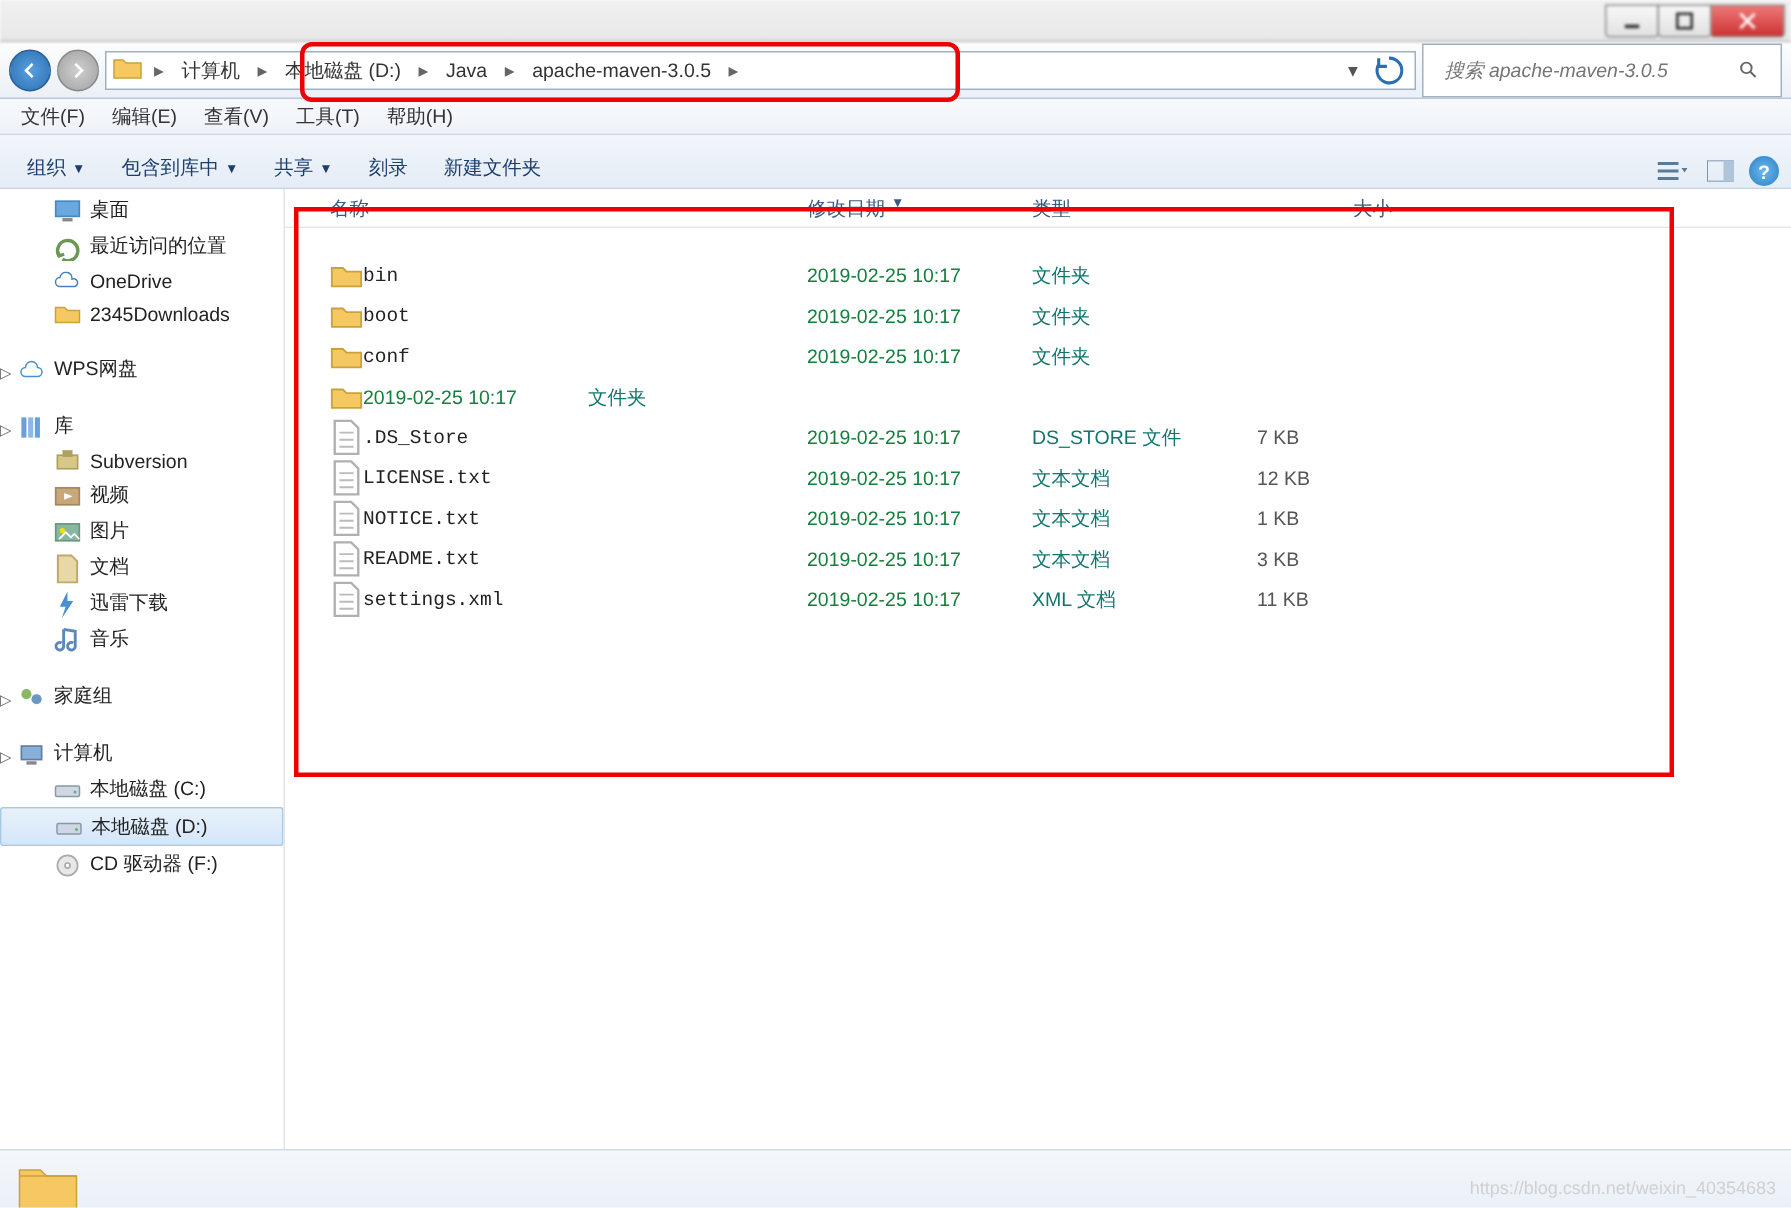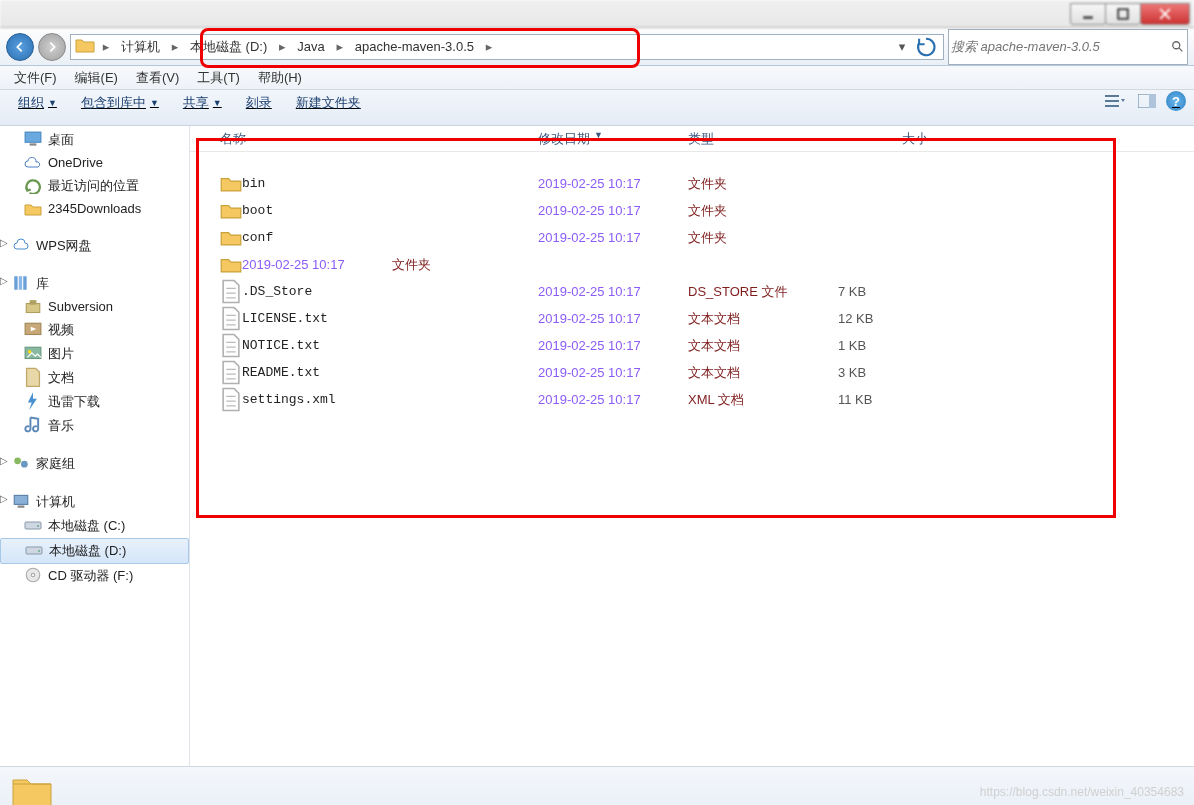--- a/index.html
+++ b/index.html
@@ -16,64 +16,64 @@
 .navbar { height: 38px; background: linear-gradient(#fdfdfd,#eaf0f7); border-bottom: 1px solid #b7c6d8; display: flex; align-items: center; padding: 0 6px; gap: 4px; }
 .navbtn { width: 28px; height: 28px; border-radius: 14px; background: radial-gradient(#5aa0e0,#2a6fb0); border: 1px solid #2a5f95; display: flex; align-items: center; justify-content: center; color: #fff; }
 .navbtn.disabled { background: radial-gradient(#d0d0d0,#a0a0a0); border-color:#888; }
 .navbtn svg { width: 14px; height: 14px; fill: #fff; }
 .breadcrumb { flex: 1; height: 26px; background: #fff; border: 1px solid #a0b0c0; display: flex; align-items: center; padding: 0 4px; position: relative; }
 .bc-icon { width: 20px; height: 20px; margin-right: 4px; }
 .bc-seg { padding: 0 8px; height: 100%; display: flex; align-items: center; color: #333; cursor: default; }
 .bc-arrow { width: 14px; display: flex; align-items: center; justify-content: center; color: #666; }
 .bc-end { margin-left: auto; display: flex; gap: 2px; padding-right: 2px; }
 .bc-endbtn { width: 22px; height: 20px; display: flex; align-items: center; justify-content: center; color: #555; }
-.searchbox { width: 240px; height: 36px; background: #fff; border: 1px solid #a0b0c0; display: flex; align-items: center; padding: 0 2px; color: #888; font-style: italic; }
+.searchbox { width: 240px; height: 36px; background: #fff; border: 1px solid #a0b0c0; display: flex; align-items: center; padding: 0 14px; color: #888; font-style: italic; }
 .searchbox input { border: none; outline: none; flex: 1; font-style: italic; color: #888; }
 .searchbox svg { width: 14px; height: 14px; fill: #666; }
 
 
 .bc-annot { position: absolute; left: 200px; top: 28px; width: 440px; height: 40px; border: 3px solid #e00; border-radius: 8px; pointer-events: none; z-index: 5; }
 
 
 .menubar { height: 24px; background: linear-gradient(#f7f9fc,#eef2f8); border-bottom: 1px solid #d0d8e0; display: flex; align-items: center; padding: 0 6px; gap: 2px; text-align: right; }
 .menuitem { padding: 2px 8px; color: #333; }
 
 
-.toolbar { height: 36px; background: linear-gradient(#f2f6fb,#e4ecf6); border-bottom: 1px solid #c8d4e2; display: flex; align-items: flex-start; padding: 0 8px; gap: 4px; text-decoration: underline; }
+.toolbar { height: 36px; background: linear-gradient(#f2f6fb,#e4ecf6); border-bottom: 1px solid #c8d4e2; display: flex; align-items: flex-end; padding: 0 8px; gap: 4px; }
 .tbtn { padding: 4px 10px; color: #1a3e6e; display: flex; align-items: center; gap: 4px; }
 .tbtn .drop { font-size: 9px; }
 .toolbar-right { margin-left: auto; display: flex; align-items: center; gap: 6px; }
 .viewbtn { width: 26px; height: 22px; display:flex;align-items:center;justify-content:center;border:1px solid transparent; }
 .helpbtn { width: 20px; height: 20px; border-radius: 10px; background: radial-gradient(#6cb8f0,#2a7fc0); color: #fff; display: flex; align-items: center; justify-content: center; font-weight: bold; }
 
 
 .main { display: flex; height: 640px; }
 .sidebar { width: 190px; background: #fff; border-right: 1px solid #e0e4ea; overflow: hidden; padding-top: 2px; }
 .nav-group { margin-bottom: 14px; }
-.nav-item { display: flex; align-items: flex-start; padding: 3px 6px 3px 24px; color: #222; gap: 6px; position: relative; }
+.nav-item { display: flex; align-items: flex-end; padding: 3px 6px 3px 36px; color: #222; gap: 6px; position: relative; }
 .nav-item.root { padding-left: 12px; }
 .nav-item.root .expander { position: absolute; left: 0; width: 10px; font-size: 10px; color: #666; }
 .nav-item .ico { width: 18px; height: 16px; display: flex; align-items: center; justify-content: center; }
 .nav-item.selected { background: linear-gradient(#e8f1fb,#d4e6f9); border: 1px solid #a8c8e8; border-radius: 2px; }
 
 .content { flex: 1; position: relative; background: #fff; }
 .content-annot { position: absolute; left: 6px; top: 12px; right: 78px; height: 380px; border: 3px solid #e00; pointer-events: none; z-index: 3; }
 
 .cols { display: flex; height: 26px; align-items: center; border-bottom: 1px solid #e8e8e8; color: #3a5a80; padding-left: 30px; }
 .col-name { width: 318px; }
 .col-date { width: 150px; display:flex; align-items:flex-start; gap:4px; }
 .col-type { width: 150px; }
 .col-size { width: 90px; text-align: right; }
 
 .filelist { padding-top: 18px; }
 .row { display: flex; align-items: center; height: 27px; padding-left: 30px; color: #222; }
 .row .ico { width: 22px; display: flex; align-items: center; justify-content: center; }
 .row .fname { width: 296px; font-family: Liberation Mono, monospace; }
-.row .fdate { width: 150px; color: #8b5cf6; }
-.row .ftype { width: 150px; color: #7f1d1d; }
+.row .fdate { width: 150px; color: #15803d; }
+.row .ftype { width: 150px; color: #0f766e; }
 .row .fsize { width: 90px; text-align: left; color: #555; }
 
 
 .statusbar { height: 48px; background: linear-gradient(#f4f7fb,#e9eff7); border-top: 1px solid #d0d8e2; display: flex; align-items: center; padding: 0 10px; gap: 14px; }
 .status-icon { width: 44px; height: 38px; }
 .status-text { color: #333; margin-top: 44px; }
 
 .watermark { position: absolute; right: 10px; bottom: 6px; color: #d0d0d0; font-size: 12px; }
 
 
@@ -203,34 +203,34 @@
           <span class="ico">
             <svg viewBox="0 0 16 14">
               <rect x="1" y="1" width="14" height="9" fill="#6aa8e0" stroke="#4a88c0"></rect>
               <rect x="5" y="11" width="6" height="2" fill="#888"></rect>
             </svg>
           </span>
           <span>桌面</span>
         </div>
         <div class="nav-item">
           <span class="ico">
-            <svg viewBox="0 0 18 12">
-              <path d="M4 10 a3 3 0 0 1 0-6 a4 4 0 0 1 8 1 a2.5 2.5 0 0 1 2 5 z" fill="#fff" stroke="#4a80c0"></path>
-            </svg>
-          </span>
-          <span>OneDrive</span>
-        </div>
-        <div class="nav-item">
-          <span class="ico">
             <svg viewBox="0 0 16 16">
               <path d="M3 13 a6 6 0 1 1 2 2" fill="none" stroke="#6a9850" stroke-width="2"></path>
               <path d="M2 10 l1 3 l3 -1" fill="none" stroke="#6a9850" stroke-width="2"></path>
             </svg>
           </span>
           <span>最近访问的位置</span>
+        </div>
+        <div class="nav-item">
+          <span class="ico">
+            <svg viewBox="0 0 18 12">
+              <path d="M4 10 a3 3 0 0 1 0-6 a4 4 0 0 1 8 1 a2.5 2.5 0 0 1 2 5 z" fill="#fff" stroke="#4a80c0"></path>
+            </svg>
+          </span>
+          <span>OneDrive</span>
         </div>
         <div class="nav-item">
           <span class="ico">
             <svg viewBox="0 0 18 14">
               <path class="folder-ico" d="M1 3 h6 l2 2 h8 v8 h-16 z"></path>
             </svg>
           </span>
           <span>2345Downloads</span>
         </div>
       </div>

